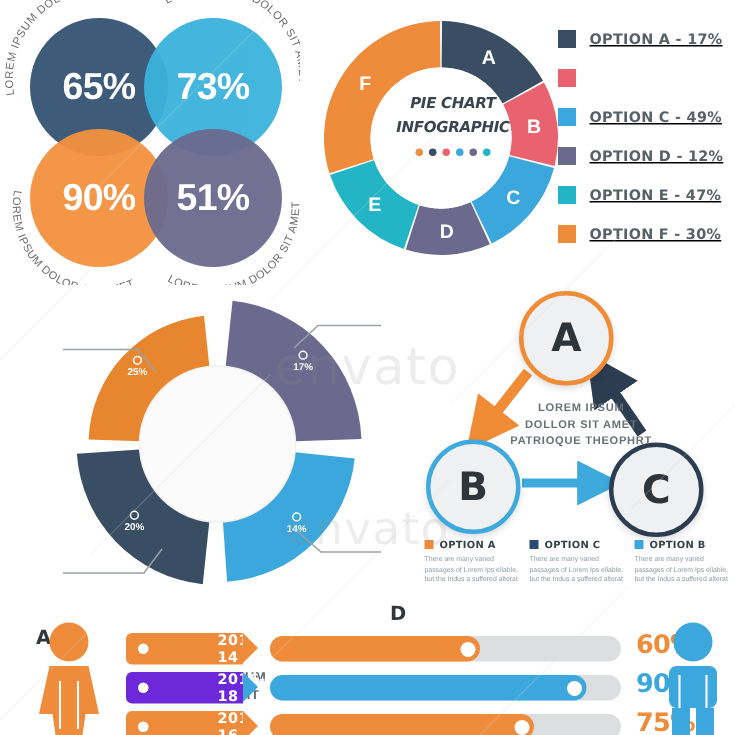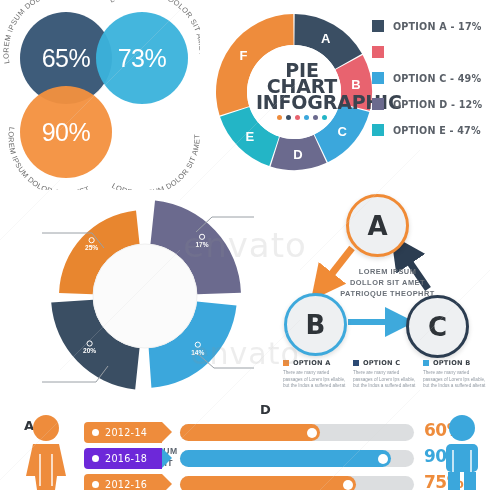--- a/index.html
+++ b/index.html
@@ -47,21 +47,21 @@
     width: 200px; height: 190px;
   }
   .ovl {
     position: absolute;
     border-radius: 50%;
     display: flex;
     align-items: center;
     justify-content: center;
     color: #ffffff;
     font-size: 25px;
-    font-weight: normal;
+    font-weight: bold;
     letter-spacing: -0.5px;
   }
   #ovl-0 { left: 20px;  top: 12px;  width: 92px; height: 92px; background: #3E5C7A; }
   #ovl-1 { left: 96px;  top: 12px;  width: 92px; height: 92px; background: #3BB3DC; opacity:.95; }
   #ovl-2 { left: 20px;  top: 86px;  width: 92px; height: 92px; background: #F4913F; opacity:.95; }
   #ovl-3 { left: 96px;  top: 86px;  width: 92px; height: 92px; background: #6B6A8E; opacity:.95; }
   .ovl-cap { position: absolute; width: 200px; height: 190px; left:0; top:0; pointer-events: none; }
   .ovl-cap text { font-size: 7.4px; fill: #6d6d6d; letter-spacing: .4px;
                   font-family: "Liberation Sans", sans-serif; }
 
@@ -73,29 +73,30 @@
   }
   #pie-svg { position: absolute; left: 14px; top: 8px; }
   .pie-label { font-size: 13px; fill: #ffffff; font-weight: bold;
                font-family: "Liberation Sans", sans-serif; }
   #pie-center-txt {
     position: absolute;
     left: 56px; top: 62px;
     width: 92px;
     text-align: center;
     color: #3a4450;
-    font-size: 19px;
+    font-size: 10px;
     font-weight: bold;
     line-height: 16px;
     letter-spacing: -.2px;
     font-family: "DejaVu Sans", sans-serif;
+    font-style: italic;
   }
   #pie-dots { display: flex; gap: 4px; justify-content: center; margin-top: 5px; }
   #pie-dots i { width: 5px; height: 5px; border-radius: 50%; display: block; }
-  #pie-legend { position: absolute; left: 172px; top: 13px; }
+  #pie-legend { position: absolute; left: 172px; top: 13px; text-decoration: underline; }
   .lg-row { display: flex; align-items: center; height: 26px; }
   .lg-sw { width: 12px; height: 12px; margin-right: 9px; flex: none; }
   .lg-tx { font-size: 9.6px; font-weight: bold; color: #5a6068; letter-spacing: .2px;
            font-family: "DejaVu Sans", sans-serif; white-space: nowrap; }
 
   
   #panel-quad {
     position: absolute;
     left: 0; top: 190px;
     width: 290px; height: 210px;
@@ -181,22 +182,22 @@
   }
   .bar-tag:after {
     content: "";
     position: absolute; right: -10px; top: 0;
     border-top: 10.5px solid transparent;
     border-bottom: 10.5px solid transparent;
     border-left: 10px solid currentColor;
   }
   .bar-tag .dot { width: 7px; height: 7px; border-radius: 50%; background: #fff;
                   margin: 0 6px 0 8px; flex: none; }
-  .bar-tag .yr { font-size: 9.6px; font-weight: normal; letter-spacing: .3px; color: #fff;
-                 font-family: "DejaVu Sans", sans-serif; }
+  .bar-tag .yr { font-size: 9.6px; font-weight: bold; letter-spacing: .3px; color: #fff;
+                 font-family: "DejaVu Sans", sans-serif; margin-left: 40px; }
   .bar-track {
     position: relative;
     margin-left: 18px;
     height: 17px; flex: 1;
     background: #dcdee0; border-radius: 9px;
   }
   .bar-fill { position: absolute; left: 0; top: 0; height: 17px; border-radius: 9px; }
   .bar-knob {
     position: absolute; top: 3.5px; width: 10px; height: 10px;
     border-radius: 50%; background: #ffffff; transform: translateX(-13px);
@@ -258,20 +259,23 @@
 
     <div class="ovl" id="ovl-0">
       <span>65%</span>
     </div>
     <div class="ovl" id="ovl-1">
       <span>73%</span>
     </div>
     <div class="ovl" id="ovl-2">
       <span>90%</span>
     </div>
+    <div class="ovl" id="ovl-3">
+      <span>51%</span>
+    </div>
   </div>
 
   <div id="panel-pie">
     <svg id="pie-svg" width="160" height="168" viewBox="0 0 160 168">
       <g id="pie-slices" transform="translate(80,84)">
           <path d="M0.6806697688731639,-77.99702999900536 A78,78 0 0 1 68.02140324970541,-38.17183123641001 L40.98725580430967,-23.00097523219577 A47,47 0 0 0 0.4101471684235731,-46.998210384016055 Z" fill="#3A4E63"></path>
           <path d="M68.67723357371463,-36.97888030567507 A78,78 0 0 1 75.71588556309888,18.73778731322658 L45.62367463417497,11.2907179964314 A47,47 0 0 0 41.382435614930614,-22.282145825214464 Z" fill="#E8636F"></path>
           <path d="M75.37733418706368,20.05635786606631 A78,78 0 0 1 33.825408597828435,70.28400766312316 L20.38197697561457,42.350620002138314 A47,47 0 0 0 45.419675728102476,12.085241278270725 Z" fill="#3BA7DC"></path>
           <path d="M32.59363175648398,70.8636378470843 A78,78 0 0 1 -23.45505236133329,74.3899221583617 L-14.13317257670083,44.824696685166664 A47,47 0 0 0 19.639752468650602,42.699884343755926 Z" fill="#6B6A8E"></path>
           <path d="M-24.749763199597176,73.96924510608356 A78,78 0 0 1 -73.96924510608355,24.749763199597187 L-44.571211794691365,14.91331885103933 A47,47 0 0 0 -14.913318851039323,44.57121179469137 Z" fill="#23B5C6"></path>
@@ -312,20 +316,24 @@
           <span class="lg-tx">OPTION C - 49%</span>
         </div>
         <div class="lg-row">
           <span class="lg-sw" style="background: rgb(107, 106, 142);"></span>
           <span class="lg-tx">OPTION D - 12%</span>
         </div>
         <div class="lg-row">
           <span class="lg-sw" style="background: rgb(35, 181, 198);"></span>
           <span class="lg-tx">OPTION E - 47%</span>
         </div>
+        <div class="lg-row">
+          <span class="lg-sw" style="background: rgb(238, 140, 60);"></span>
+          <span class="lg-tx">OPTION F - 30%</span>
+        </div>
       </div>
   </div>
 
   <div id="panel-quad">
     <svg id="quad-svg" width="230" height="208" viewBox="0 0 230 208">
       <g id="quad-slices" transform="translate(115,104)">
           <path d="M-85.94761112364223,-3.0013567164150774 A86,86 0 0 1 -8.989447841018189,-85.52888300167152 L-5.4354800899179745,-51.71513855915022 A52,52 0 0 0 -51.96832300499298,-1.8147738285300468 Z" fill="#E8862F"></path>
           <path d="M10.034732473694731,-95.47410195535423 A96,96 0 0 1 95.94151939383319,-3.350351683440093 L51.96832300499298,-1.8147738285300503 A52,52 0 0 0 5.43548008991798,-51.71513855915021 Z" fill="#6B6A8E"></path>
           <path d="M91.49601437388114,9.616618620624118 A92,92 0 0 1 6.417595584459542,91.77589262390383 L3.6273366346945237,51.87333061351086 A52,52 0 0 0 51.71513855915021,5.43548008991798 Z" fill="#3BA7DC"></path>
           <path d="M-9.825675547159413,93.4850581646177 A94,94 0 0 1 -93.77102072442348,6.557108531947799 L-51.87333061351086,3.6273366346945273 A52,52 0 0 0 -5.435480089917974,51.71513855915022 Z" fill="#3A4E63"></path>

